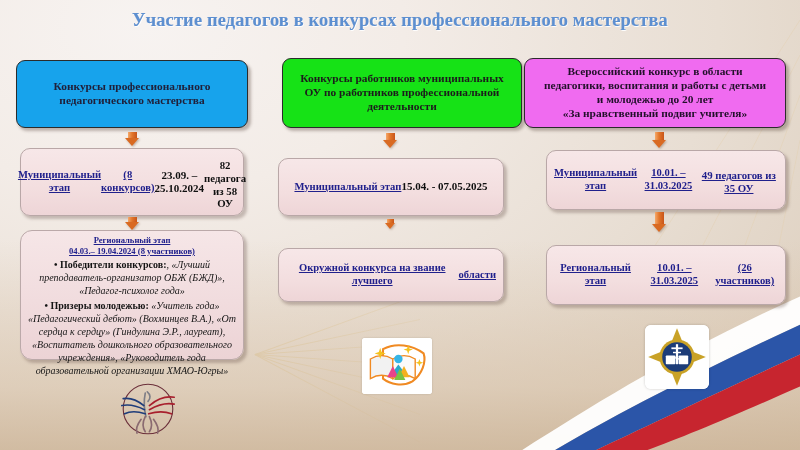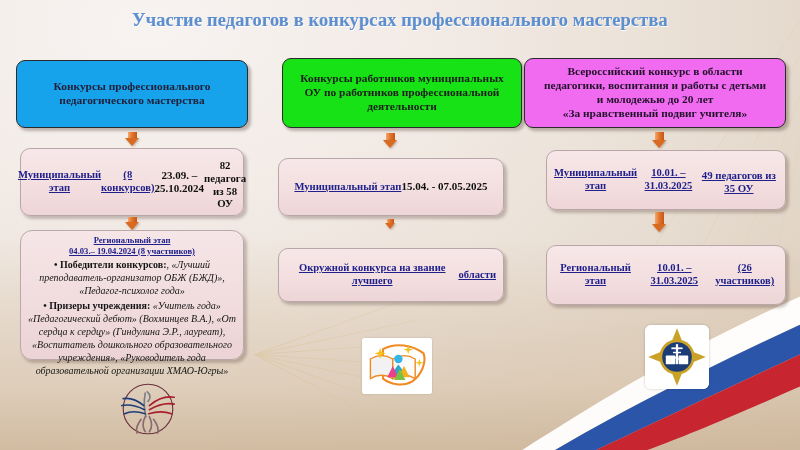--- a/index.html
+++ b/index.html
@@ -156,21 +156,21 @@
 
   <div class="arrow" style="left:113px;top:217px;width:38px;">
     <div class="shaft" style="width:9px;height:5px;"></div>
     <div class="head"></div>
   </div>
 
   <div class="box detail" style="left:20px;top:230px;width:224px;height:130px;">
     <span class="hd">Региональный этап</span>
     <span class="hd">04.03.– 19.04.2024 (8 участников)</span>
     <span class="li"><b>• Победители конкурсов:</b><i>, «Лучший преподаватель-организатор ОБЖ (БЖД)», «Педагог-психолог года»</i></span>
-    <span class="li"><b>• Призеры учреждения:</b><i> «Учитель года» «Педагогический дебют» (Вохминцев В.А.), «От сердца к сердцу» (Гиндулина Э.Р., лауреат), «Воспитатель дошкольного образовательного учреждения», «Руководитель года образовательной организации ХМАО-Югры»</i></span>
+    <span class="li"><b>• Призеры молодежью:</b><i> «Учитель года» «Педагогический дебют» (Вохминцев В.А.), «От сердца к сердцу» (Гиндулина Э.Р., лауреат), «Воспитатель дошкольного образовательного учреждения», «Руководитель года образовательной организации ХМАО-Югры»</i></span>
   </div>
 
   <svg class="emblem" style="left:113px;top:378px;width:70px;height:62px;" viewBox="0 0 100 90">
     <circle cx="50" cy="45" r="36" fill="none" stroke="#6b2f3a" stroke-width="1.6"></circle>
     <g fill="none" stroke-width="2.4" stroke-linecap="round">
       <path d="M46 22 C 44 32, 44 44, 47 56" stroke="#7d7d86"></path>
       <path d="M49 20 C 54 24, 54 30, 50 34" stroke="#7d7d86"></path>
       <path d="M44 40 C 34 32, 24 28, 14 30" stroke="#1f3d7a"></path>
       <path d="M45 46 C 33 40, 22 38, 12 40" stroke="#1f3d7a"></path>
       <path d="M46 52 C 34 48, 24 48, 16 52" stroke="#1f3d7a"></path>

